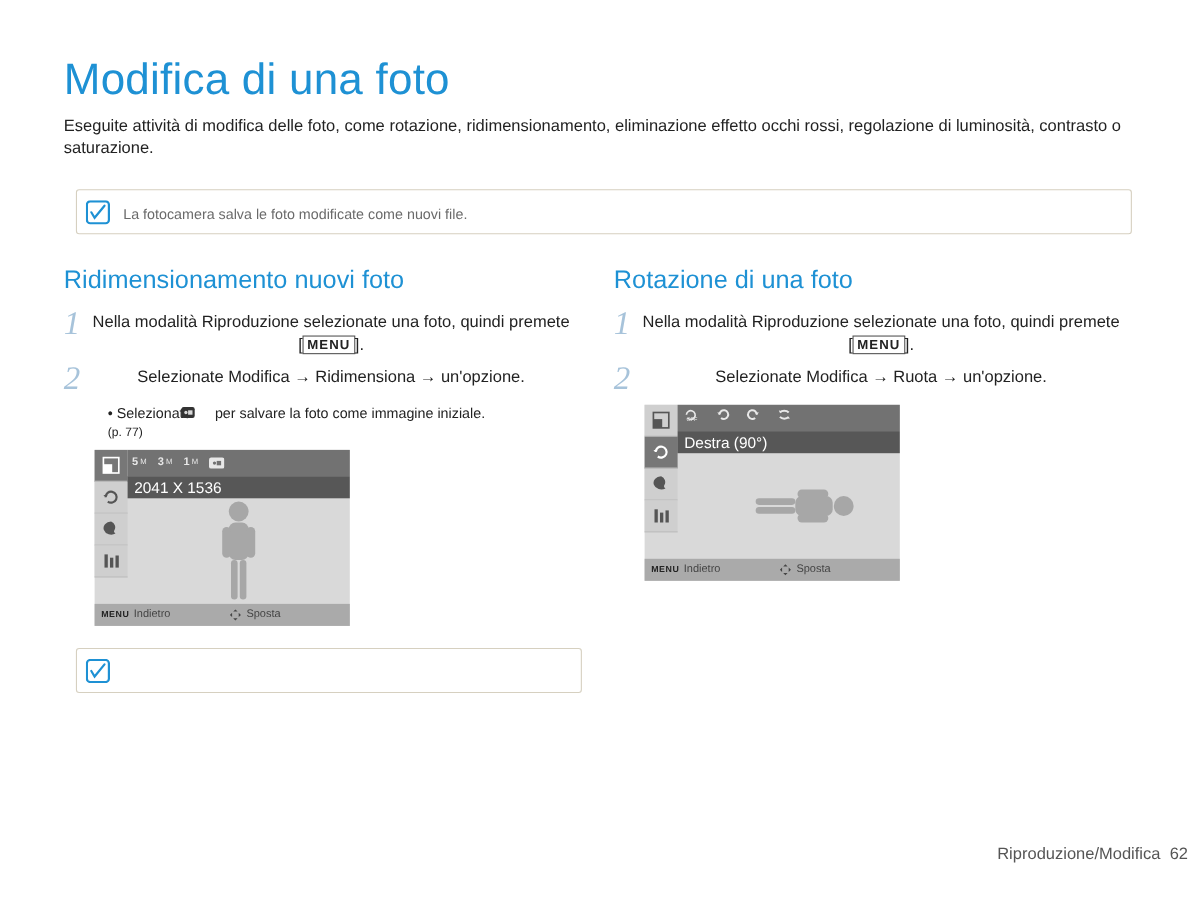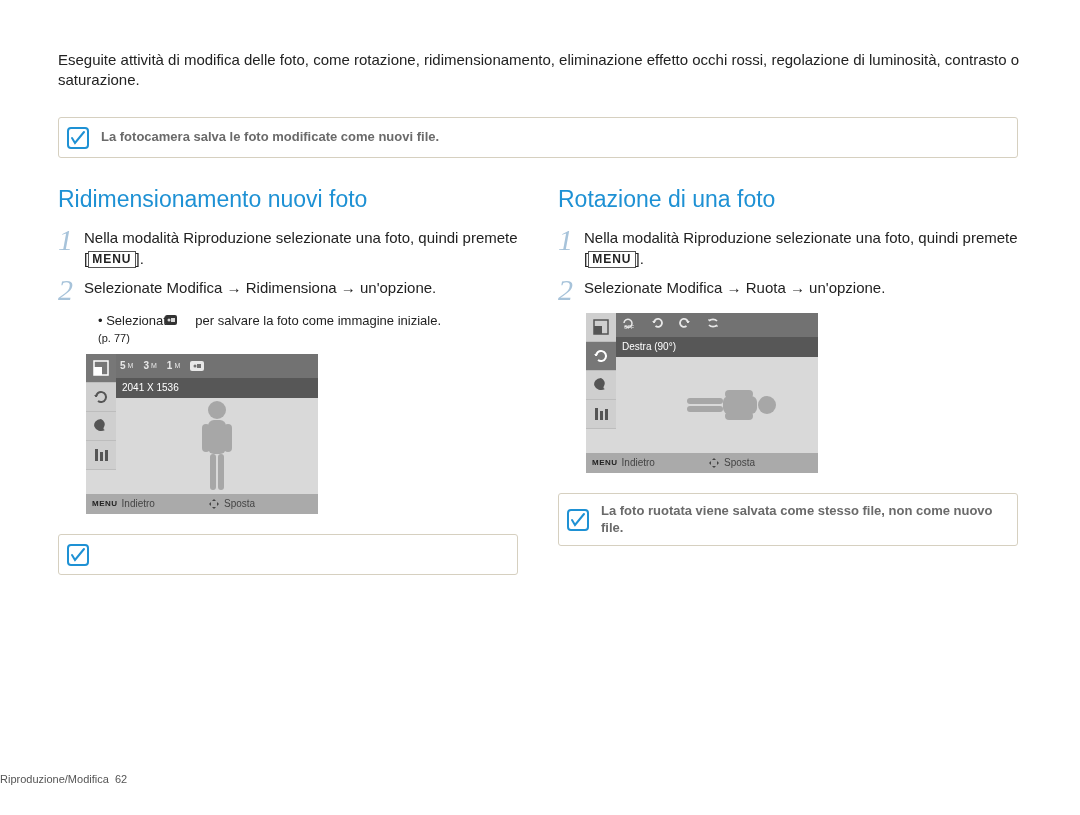--- a/index.html
+++ b/index.html
@@ -25,28 +25,27 @@
     margin: 0 0 10px 0;
     letter-spacing: 0.2px;
   }
   .intro {
     font-size: 15px;
     line-height: 1.35;
     margin: 0 0 26px 0;
   }
   .note-box {
     display: flex;
-    align-items: center;
+    align-items: flex-end;
     border: 1px solid #d6d0c0;
     border-radius: 3px;
     padding: 8px 10px 8px 8px;
-    margin: 0 0 28px 0;
+    margin: 0 0 28px 11px;
     width: 960px;
     box-sizing: border-box;
-    font-weight: bold;
   }
   .note-box.small { width: 460px; }
   .note-icon {
     width: 22px;
     height: 22px;
     flex: 0 0 22px;
     margin-right: 12px;
     margin-top: 1px;
   }
   .note-icon svg { display:block; }
@@ -78,20 +77,21 @@
     color: #a7c3da;
     width: 26px;
     line-height: 1;
     margin-top: -2px;
     font-family: Georgia, 'Times New Roman', serif;
   }
   .step-body {
     font-size: 15px;
     line-height: 1.4;
     flex: 1;
+    text-align: center;
   }
   .menu-key {
     display:inline-block;
     border:1px solid #555;
     font-weight:bold;
     font-size:12px;
     padding:0 3px;
     line-height:15px;
     vertical-align:1px;
     letter-spacing:1px;
@@ -159,21 +159,21 @@
     font-size:10px; color:#e8e8e8;
     display:flex; align-items:center; gap:2px;
   }
   .lcd .label {
     position:absolute;
     left:30px; top:24px;
     height:20px;
     width:202px;
     background:rgba(0,0,0,0.6);
     color:#fff;
-    font-size:10px;
+    font-size:14px;
     line-height:20px;
     padding-left:6px;
     box-sizing:border-box;
   }
   .lcd .silhouette {
     position:absolute;
     left:30px; top:44px;
     width:202px; height:96px;
     display:flex; align-items:flex-end; justify-content:center;
     overflow:hidden;
@@ -199,30 +199,31 @@
   .lcd .menu-tag {
     font-weight:bold;
     font-size:8px;
     letter-spacing:0.5px;
     color:#222;
   }
   .footer {
     position:absolute;
     bottom:30px;
     left:0; width:1080px;
-    text-align:left;
-    font-size:11px;
+    text-align:right;
+    font-size:15px;
     color:#555;
   }
 </style>
 </head>
 <body>
 
 <div class="page">
 
+  <h1 class="page-title">Modifica di una foto</h1>
   <p class="intro">Eseguite attività di modifica delle foto, come rotazione, ridimensionamento, eliminazione effetto occhi rossi, regolazione di luminosità, contrasto o saturazione.</p>
 
   <div class="note-box">
     <span class="note-icon">
       <svg viewBox="0 0 22 22">
           <rect x="1" y="1" width="20" height="20" rx="3" fill="none" stroke="#1E91D4" stroke-width="2"></rect>
           <path d="M5 11 l3 5 l9 -11" fill="none" stroke="#1E91D4" stroke-width="2" stroke-linecap="round"></path>
         </svg>
     </span>
     <span class="note-text">La fotocamera salva le foto modificate come nuovi file.</span>
@@ -425,29 +426,20 @@
             </div>
           <div class="half">
             <svg width="12" height="12" viewBox="0 0 12 12">
                 <path d="M6 1 l2 2 h-4 z M6 11 l-2 -2 h4 z M1 6 l2 -2 v4 z M11 6 l-2 2 v-4 z" fill="#444"></path>
               </svg>
             <span>Sposta</span>
           </div>
         </div>
       </div>
 
-      <div class="note-box small">
-        <span class="note-icon">
-          <svg viewBox="0 0 22 22">
-              <rect x="1" y="1" width="20" height="20" rx="3" fill="none" stroke="#1E91D4" stroke-width="2"></rect>
-              <path d="M5 11 l3 5 l9 -11" fill="none" stroke="#1E91D4" stroke-width="2" stroke-linecap="round"></path>
-            </svg>
-        </span>
-        <span class="note-text">La foto ruotata viene salvata come stesso file, non come nuovo file.</span>
-      </div>
     </div>
   </div>
 
   <div class="footer">
     <span>Riproduzione/Modifica</span>&nbsp;&nbsp;<span>62</span>
   </div>
 
 </div>
 
 </body></html>

